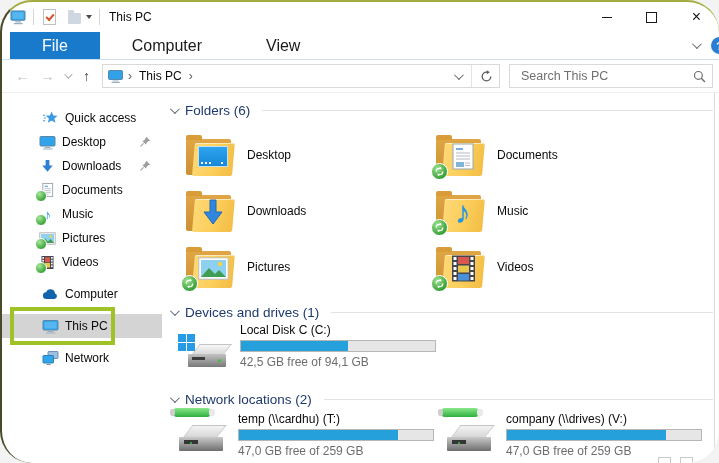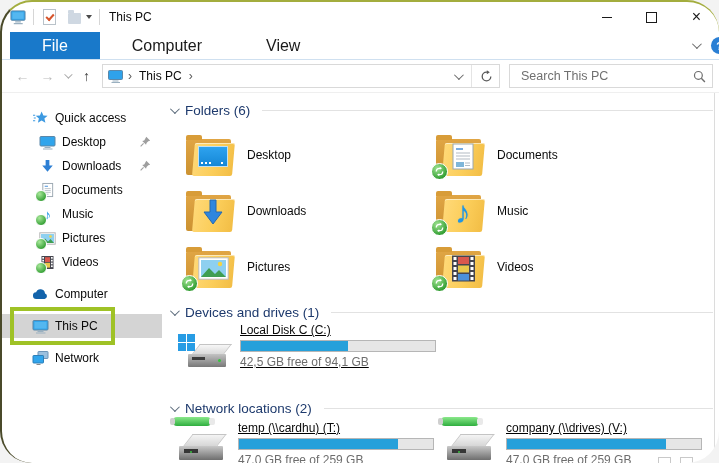--- a/index.html
+++ b/index.html
@@ -38,21 +38,21 @@
   .addr .crumb{font-size:12px;color:#0a0a0a;margin:0 2px;}
   .sep-gt{color:#5a5a5a;font-size:12px;margin:0 5px;}
   .addr-right{margin-left:auto;display:flex;align-items:center;height:100%;}
   .addr-div{width:1px;height:22px;background:#e4e4e4;margin:0 4px;}
   .search{display:flex;align-items:center;height:24px;border:1px solid #d9d9d9;flex:1;margin-left:9px;padding:0 6px 0 9px;box-sizing:border-box;}
   .search input{border:0;outline:0;flex:1;font-size:12.5px;color:#333;font-family:inherit;background:transparent;}
   .search input::placeholder{color:#707070;opacity:1;}
   
   .bodyrow{display:flex;height:372px;position:relative;}
   .sidebar{flex:0 0 160px;padding-top:13px;box-sizing:border-box;}
-  .s-item{height:24px;display:flex;align-items:center;font-size:12px;color:#0a0a0a;position:relative;padding-left:30px;}
+  .s-item{height:24px;display:flex;align-items:center;font-size:12px;color:#0a0a0a;position:relative;padding-left:40px;}
   .s-item.child{padding-left:37px;}
   .s-item .sic{width:17px;height:17px;margin-right:6px;position:relative;flex:0 0 17px;display:flex;align-items:center;justify-content:center;}
   .s-item.selected{background:#d4d4d4;}
   .s-gap{height:8px;}
   .pin{position:absolute;right:10px;top:5px;}
   .annotation{position:absolute;left:8px;top:-7px;width:105px;height:38px;border:4px solid #9fc226;box-sizing:border-box;z-index:5;}
   .mini-badge{position:absolute;left:-4px;bottom:-3px;width:10px;height:10px;border-radius:50%;border:1px solid #fff;
     background:radial-gradient(circle at 35% 30%,#a8e89a,#35a035 75%);z-index:3;}
   .note-glyph{font-size:15px;color:#1f97e3;line-height:1;}
   
@@ -70,21 +70,21 @@
   .folder .front{position:absolute;left:6px;bottom:1px;width:40px;height:33px;border-radius:2px;
     background:linear-gradient(100deg,#ffd978 0%,#fbcd59 55%,#f2bd45 100%);transform:skewX(-5deg);transform-origin:bottom left;
     box-shadow:inset 0 1px 0 rgba(255,255,255,.55);}
   .folder .ov{position:absolute;left:11px;top:7px;width:32px;height:32px;display:flex;align-items:center;justify-content:center;z-index:2;}
   .badge{position:absolute;left:-5px;bottom:-3px;width:17px;height:17px;border-radius:50%;border:1.5px solid #fff;box-sizing:border-box;
     background:radial-gradient(circle at 35% 30%,#9fe391,#35a035 72%,#2a8f2a);display:flex;align-items:center;justify-content:center;z-index:4;}
   .ov-monitor{width:28px;height:19px;background:linear-gradient(#2ea3ef,#1587d6);border:1px solid #bfe0f5;position:relative;}
   .ov-monitor:after{content:"";position:absolute;left:2px;bottom:2px;width:2px;height:2px;background:#fff;box-shadow:4px 0 0 #fff,8px 0 0 #fff,20px 0 0 #fff;}
   .ov-note{font-size:31px;color:#2196e3;line-height:1;text-shadow:0 0 1px rgba(33,150,227,.6);}
   
-  .drive-tile{display:flex;margin:2px 0 0 10px;height:48px;text-decoration:underline;}
+  .drive-tile{display:flex;margin:2px 0 0 10px;height:48px;}
   .net-grid{display:grid;grid-template-columns:268px 268px;margin:4px 0 0 8px;}
   .net-grid .drive-tile{margin:0;height:52px;}
   .drive-ic{margin:8px 10px 0 0;flex:0 0 52px;}
   .drive-info .name{font-size:12px;color:#0a0a0a;margin-bottom:3px;}
   .meter{width:196px;height:12px;border:1px solid #b6b6b6;background:#e6e6e6;box-sizing:border-box;}
   .meter .fill{height:100%;background:#26a0da;}
   .free{font-size:12px;color:#6d6d6d;margin-top:3px;}
   .hdd{position:relative;width:52px;height:40px;}
   .hdd .top{position:absolute;left:18px;top:13px;width:30px;height:9px;background:linear-gradient(#f7f7f7,#d9d9d9);transform:skewX(-38deg);border:1px solid #c4c4c4;border-bottom:0;}
   .hdd .front{position:absolute;left:10px;top:23px;width:38px;height:13px;background:linear-gradient(#c3c3c3,#787878);border-radius:1px;}
@@ -462,21 +462,21 @@
         </span>
         <span class="drive-info">
           <div class="name">Local Disk C (C:)</div>
           <div class="meter">
               <div class="fill" style="width: 55%;"></div>
             </div>
           <div class="free">42,5 GB free of 94,1 GB</div>
         </span>
       </div>
 
-      <div class="sec-head" style="margin-top:28px">
+      <div class="sec-head" style="margin-top:19px">
         <span class="chev"></span>
         <span>Network locations (2)</span>
         <span class="line"></span>
       </div>
 
       <div class="net-grid">
         <div class="drive-tile">
           <span class="drive-ic">
             <span class="netdrive">
               <span class="top"></span><span class="front"></span><span class="cable"></span>

